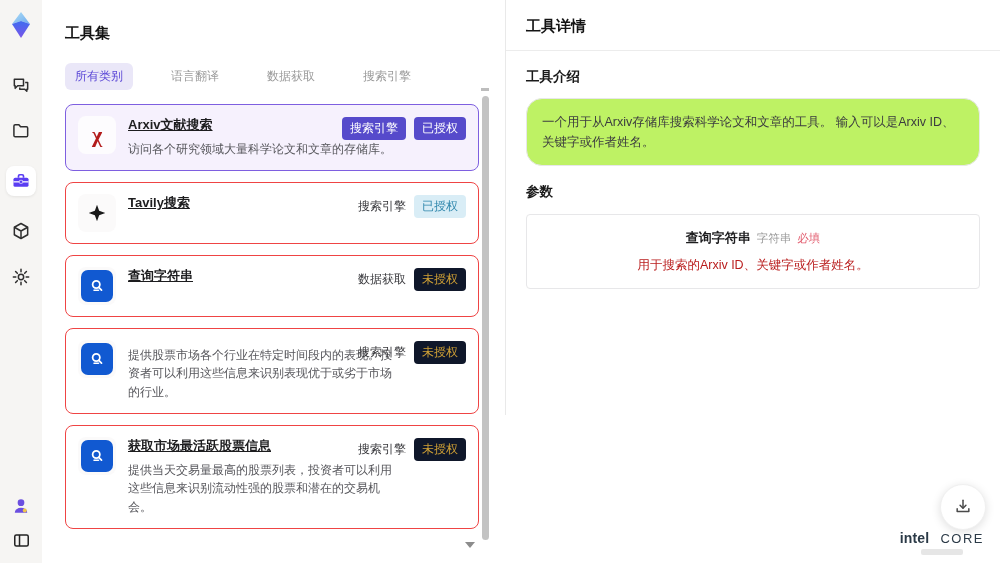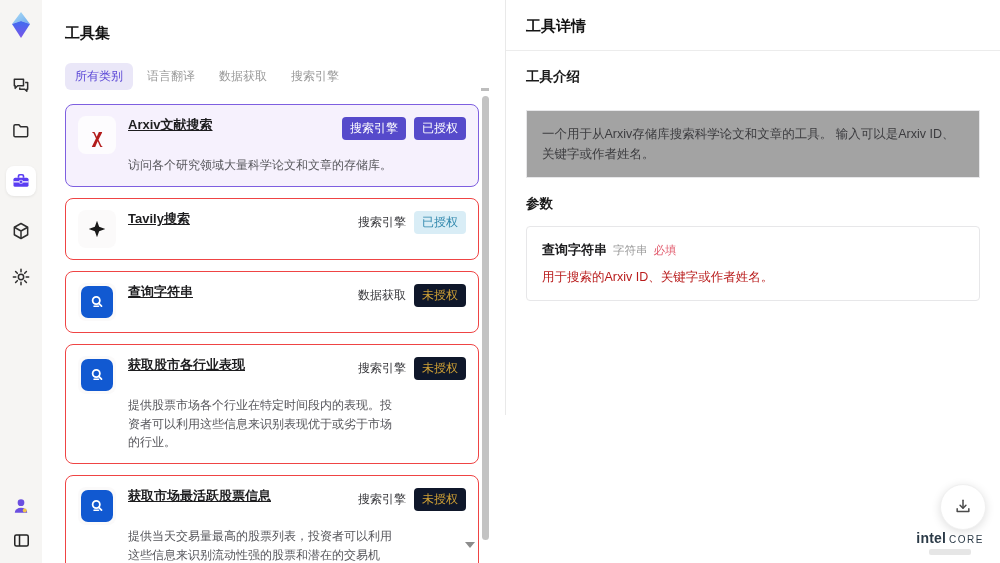--- a/index.html
+++ b/index.html
@@ -15,35 +15,35 @@
   .rail-icon { width:22px; height:22px; display:flex; align-items:center; justify-content:center; cursor:pointer; }
   .rail-icon.active { width:30px; height:30px; background:#fff; border-radius:8px;
     box-shadow:0 1px 3px rgba(0,0,0,.08); }
   .rail-spacer { flex:1; }
   .rail-bottom { display:flex; flex-direction:column; align-items:center; gap:12px; }
 
   
   .main-left { position:absolute; left:42px; top:0; width:463px; height:563px;
     background:#fff; padding:24px 0 0 23px; }
   .page-title { font-size:15px; font-weight:bold; color:#141414; }
-  .tabs { display:flex; align-items:center; gap:4px; margin-top:20px; }
+  .tabs { display:flex; align-items:center; gap:28px; margin-top:20px; }
   .tab { font-size:12px; color:#9a9a9a; cursor:pointer; padding:5px 10px; border-radius:6px; white-space:nowrap; }
   .tab.active { background:#eae7f8; color:#5b47d6; }
 
   .tool-list { margin-top:14px; width:414px; }
   .tool-row { position:relative; background:#fff; border:1px solid #ef4444;
     border-radius:8px; padding:11px 12px; margin-bottom:11px; display:flex; cursor:pointer; }
   .tool-row.selected { background:#f6f1fd; border:1.5px solid #7e5fe0; }
   .tool-icon { width:38px; height:38px; border-radius:8px; background:#fbfafa;
     display:flex; align-items:center; justify-content:center; flex:none; margin-right:12px;
     overflow:hidden; }
   .tool-row.selected .tool-icon { background:#fdfcfe; }
   .tool-body { flex:1; min-width:0; }
   .tool-name { font-size:13px; font-weight:bold; color:#1d1d1f; line-height:1.4;text-decoration:underline; }
-  .tool-desc { font-size:12px; color:#57575c; line-height:1.55; margin-top:22px; max-width:272px; }
+  .tool-desc { font-size:12px; color:#57575c; line-height:1.55; margin-top:6px; max-width:272px; }
   .tool-badges { position:absolute; top:12px; right:12px; display:flex; align-items:center; gap:8px; }
   .tool-category { font-size:12px; color:#39393d; }
   .badge { font-size:12px; padding:3px 8px; border-radius:4px; white-space:nowrap; }
   .badge-filled { background:#564acb; color:#fff; }
   .tool-category.badge-filled { padding:3px 8px; border-radius:4px; }
   .badge-cyan { background:#d9edf6; color:#3188ad; }
   .badge-amber { background:#0f172a; color:#cfa035; }
 
   
   .scrollbar-thumb { position:absolute; right:16px; top:96px; width:7px; height:444px;
@@ -52,37 +52,37 @@
   .scroll-down-arrow { position:absolute; right:30px; top:542px; width:0; height:0;
     border-left:5px solid transparent; border-right:5px solid transparent; border-top:6px solid #8c8c8c; cursor:pointer; }
 
   
   .main-right { position:absolute; left:505px; top:0; width:495px; height:415px;
     background:#fff; border-left:1px solid #e9e9e9; }
   .detail-header { padding:17px 20px 14px 20px; font-size:15px; font-weight:bold; color:#141414;
     border-bottom:1px solid #ececec; }
   .detail-body { padding:0 20px; }
   .section-heading { font-size:13.5px; font-weight:bold; color:#1a1a1a; margin-top:17px; }
-  .intro-card { margin-top:24px; border:1px solid #e7e7e9; border-radius:0;
-    padding:13px 15px; font-size:12.5px; color:#3c3c3f; line-height:1.6; background:#a3a3a3; }
+  .intro-card { margin-top:12px; border:1px solid #e7e7e9; border-radius:16px;
+    padding:13px 15px; font-size:12.5px; color:#3c3c3f; line-height:1.6; background:#bef264; }
   .param-card { margin-top:13px; border:1px solid #e7e7e9; border-radius:4px;
-    padding:13px 15px; background:#fff; }
+    padding:13px 15px; background:#fff;text-align:center; }
   .param-name { font-size:13px; font-weight:bold; color:#1d1d1f; }
   .param-type { font-size:11.5px; color:#9a9a9a; margin-left:6px; }
   .param-required { font-size:11.5px; color:#e25c6e; margin-left:6px; }
   .param-desc { font-size:12.5px; color:#b91c1c; margin-top:9px; line-height:1.5; }
 
   
   .download-fab { position:absolute; right:14px; bottom:33px; width:46px; height:46px;
     border-radius:50%; background:#fff; box-shadow:0 2px 10px rgba(0,0,0,.13);
     display:flex; align-items:center; justify-content:center; cursor:pointer; border:1px solid #f0f0f0; }
   .brand { position:absolute; right:16px; bottom:8px; text-align:center; }
-  .brand-line { display:flex; align-items:baseline; gap:3px; justify-content:center; color:#2b3a47; }
+  .brand-line { display:flex; align-items:baseline; gap:11px; justify-content:center; color:#2b3a47; }
   .brand-intel { font-size:14px; font-weight:bold; letter-spacing:.2px; }
-  .brand-core { font-size:10px; letter-spacing:1.5px; font-weight:normal; }
+  .brand-core { font-size:13px; letter-spacing:1.5px; font-weight:normal; }
   .brand-sub { width:42px; height:6px; background:#e3e3e3; border-radius:2px; margin:3px auto 0 auto; opacity:.9; }
 
   svg { display:block; }
 </style>
 </head>
 <body>
 
 <div class="rail">
   <div class="logo">
     <svg width="30" height="30" viewBox="0 0 30 30">
@@ -217,21 +217,20 @@
     <div class="tool-icon">
           <span style="width:32px;height:32px;border-radius:7px;background:#1159d1;display:flex;align-items:center;justify-content:center;">
             <svg width="18" height="18" viewBox="0 0 24 24" fill="none" stroke="#fff" stroke-width="2.4" stroke-linecap="round">
               <circle cx="11" cy="10" r="4.8"></circle>
               <path d="M14.4 13.8 L18 17.4"></path>
               <path d="M8 17.8 h6" stroke-width="2"></path>
             </svg>
           </span>
         </div>
     <div class="tool-body">
-      <div class="tool-name">获取股市各行业表现</div>
       <div class="tool-desc">提供股票市场各个行业在特定时间段内的表现。投资者可以利用这些信息来识别表现优于或劣于市场的行业。</div>
     </div>
     <div class="tool-badges">
       <span class="tool-category">搜索引擎</span>
       <span class="badge tool-auth badge-amber">未授权</span>
     </div>
   </div>
 
   <div class="tool-row">
     <div class="tool-icon">

